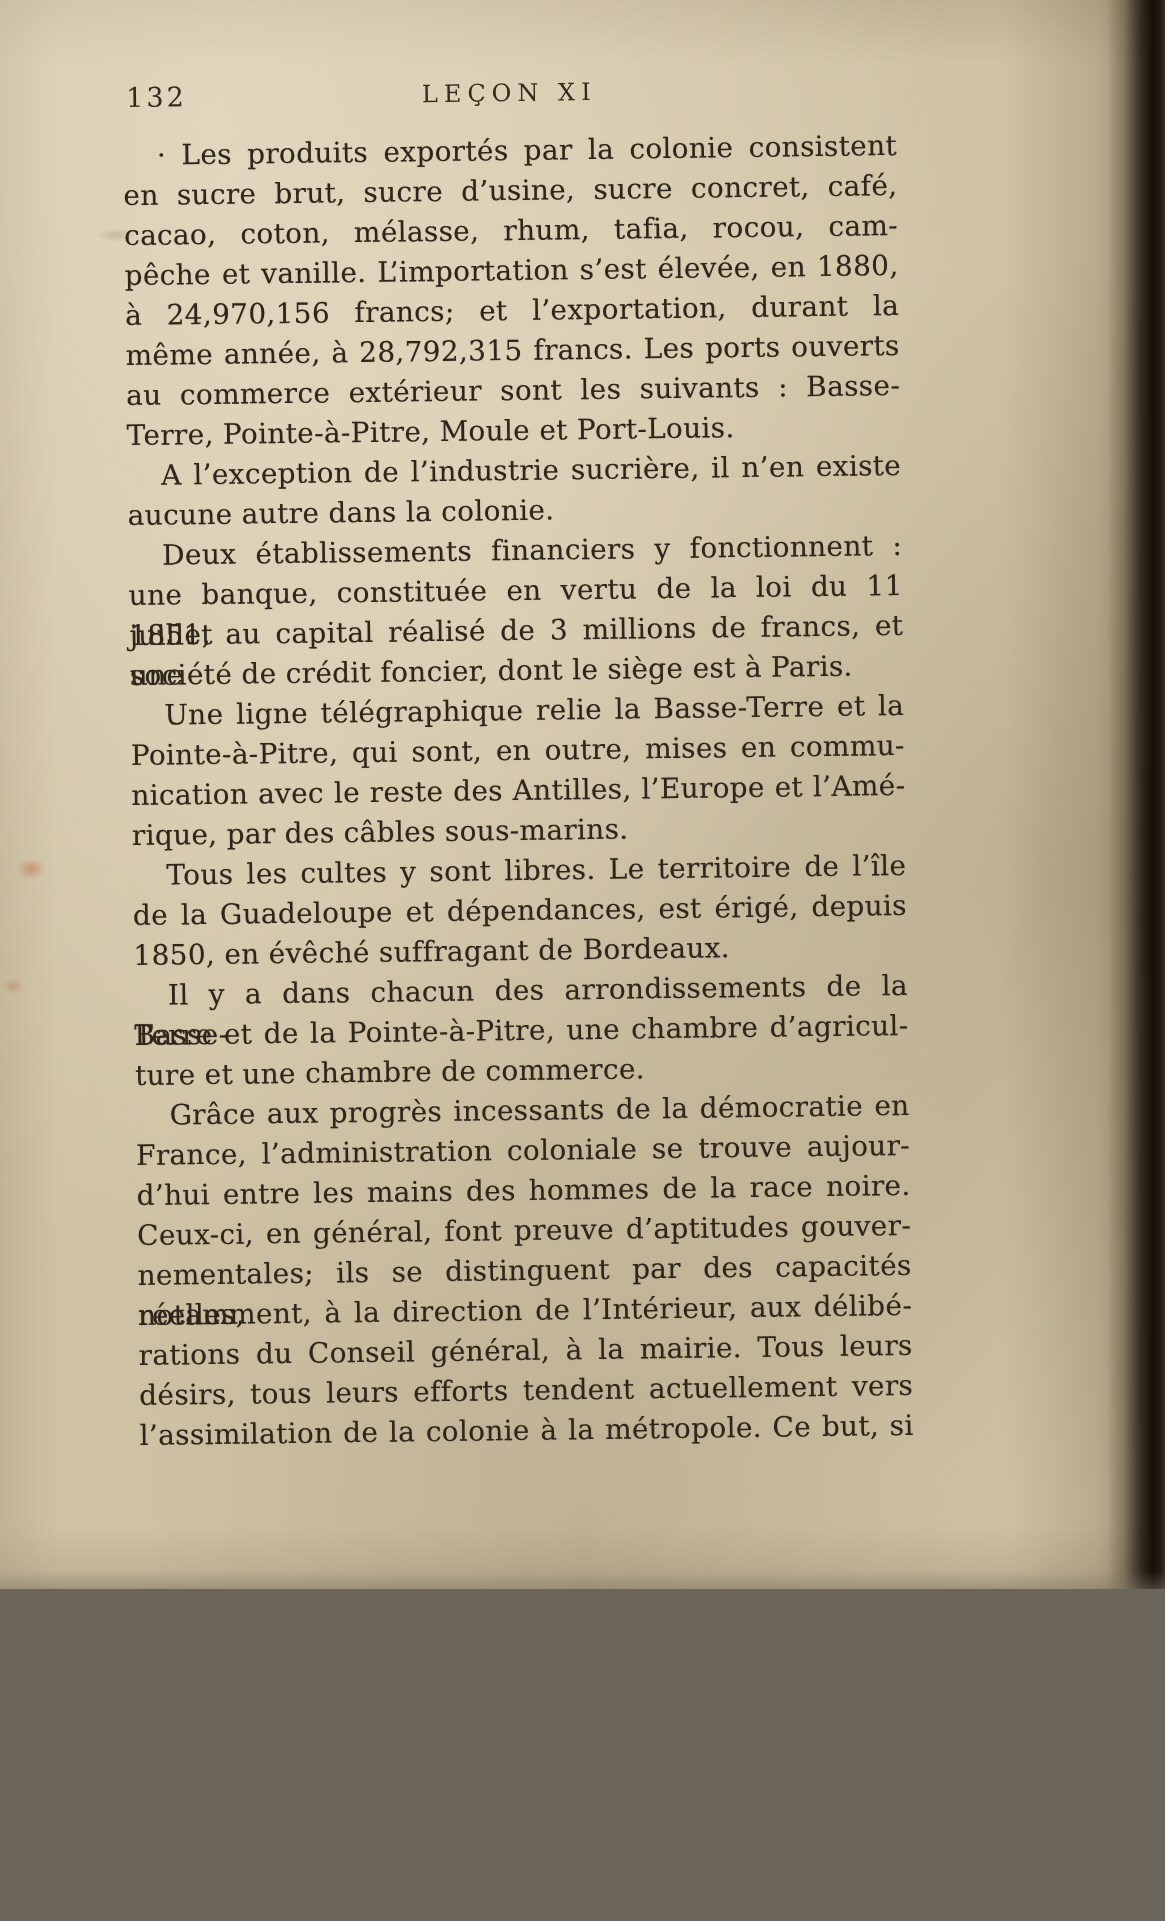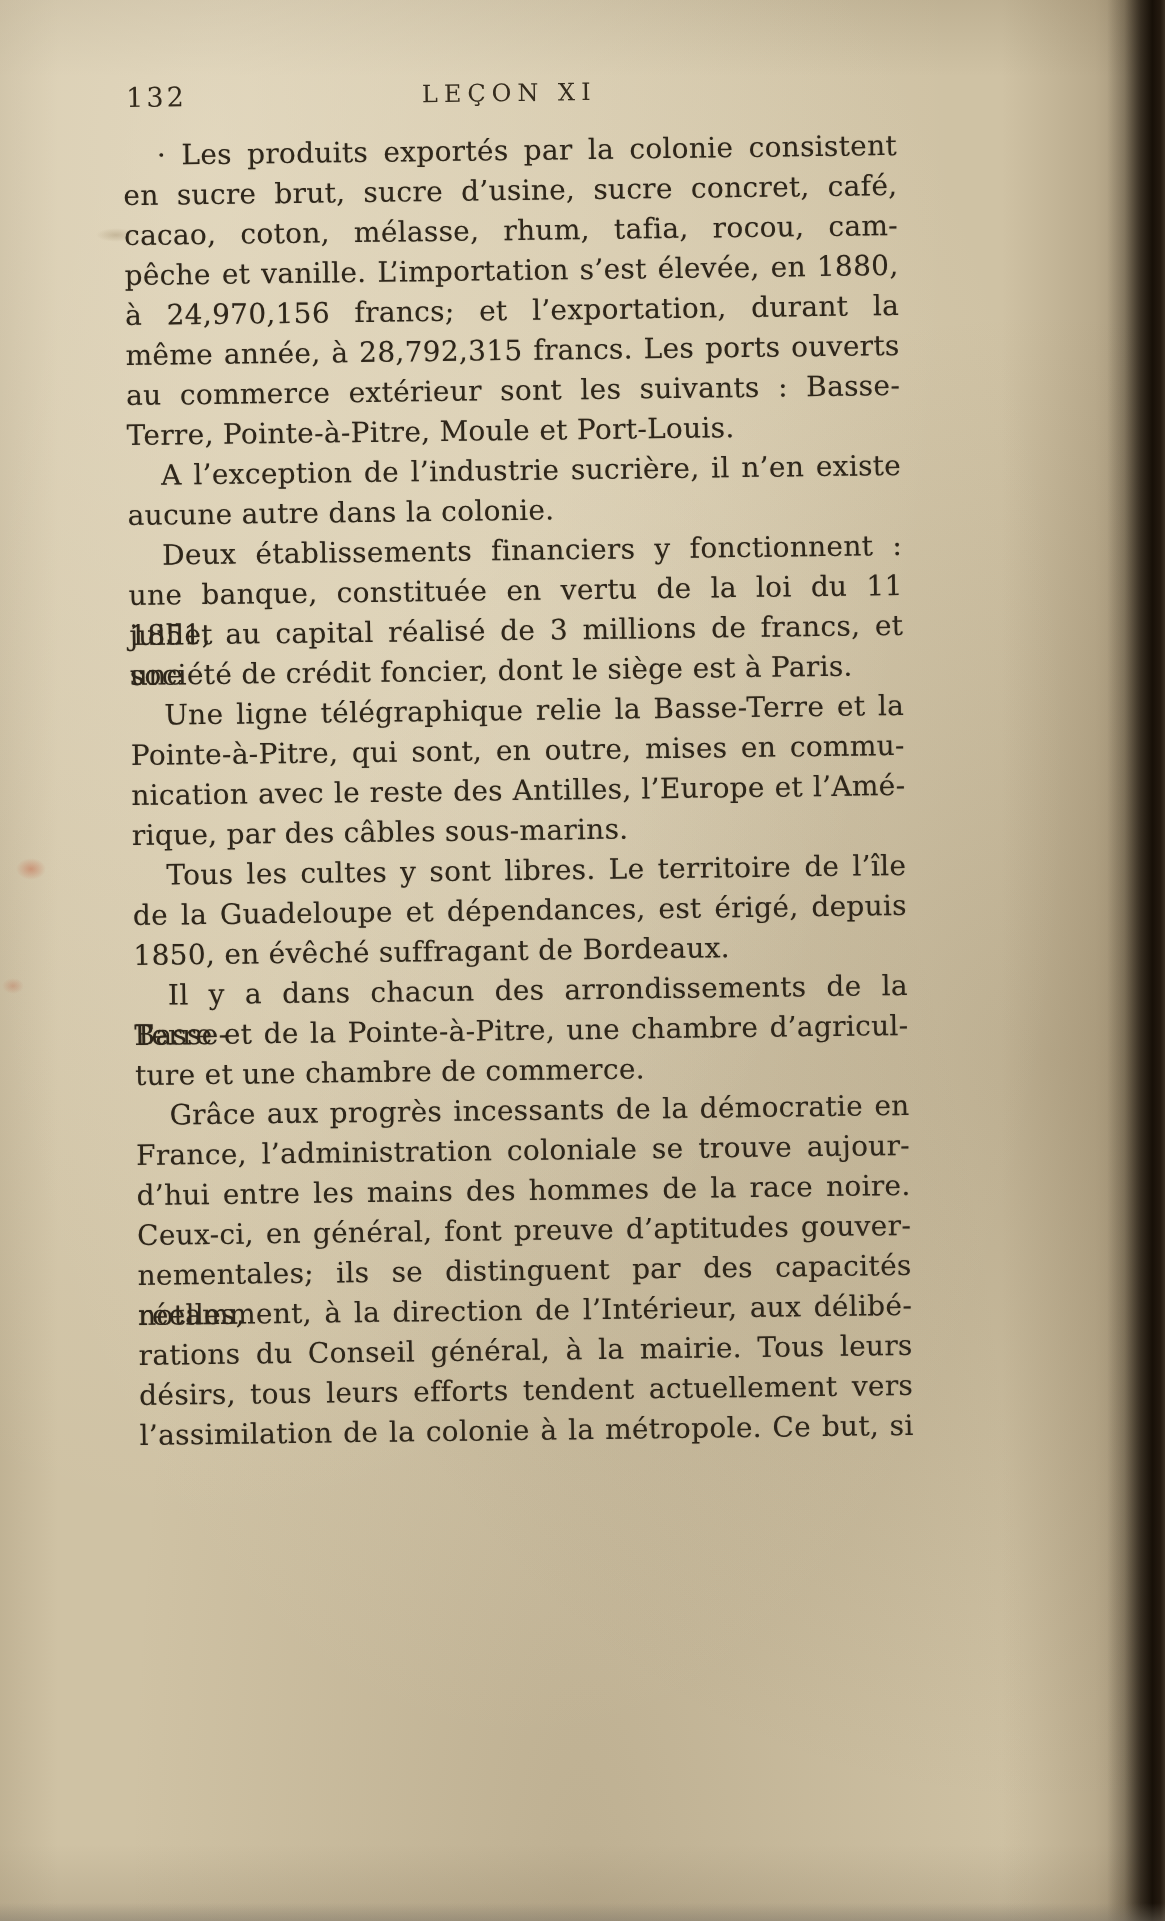--- a/index.html
+++ b/index.html
@@ -3,21 +3,21 @@
 <meta charset="utf-8">
 <style>
   html, body {
     margin: 0;
     padding: 0;
     background: #6b655a;
   }
   .page {
     position: relative;
     width: 1165px;
-    height: 1921px;
+    height: 1589px;
     overflow: hidden;
     background-color: #cfc2a4;
     background-image:
       radial-gradient(ellipse at 18% 8%, rgba(246,238,218,0.45), rgba(246,238,218,0) 55%),
       radial-gradient(ellipse at 45% 40%, rgba(235,226,202,0.35), rgba(235,226,202,0) 60%),
       radial-gradient(ellipse at 90% 55%, rgba(110,92,62,0.20), rgba(110,92,62,0) 50%),
       radial-gradient(ellipse at 50% 100%, rgba(130,112,82,0.22), rgba(130,112,82,0) 55%),
       linear-gradient(90deg, rgba(170,155,125,0.40) 0%, rgba(210,198,170,0.0) 5%, rgba(210,198,170,0.0) 86%, rgba(120,100,70,0.25) 94%, rgba(60,45,25,0.45) 100%),
       linear-gradient(180deg, rgba(150,135,105,0.28) 0%, rgba(150,135,105,0) 4%, rgba(150,135,105,0) 96%, rgba(140,125,100,0.30) 100%);
     font-family: "DejaVu Serif", "Liberation Serif", serif;

